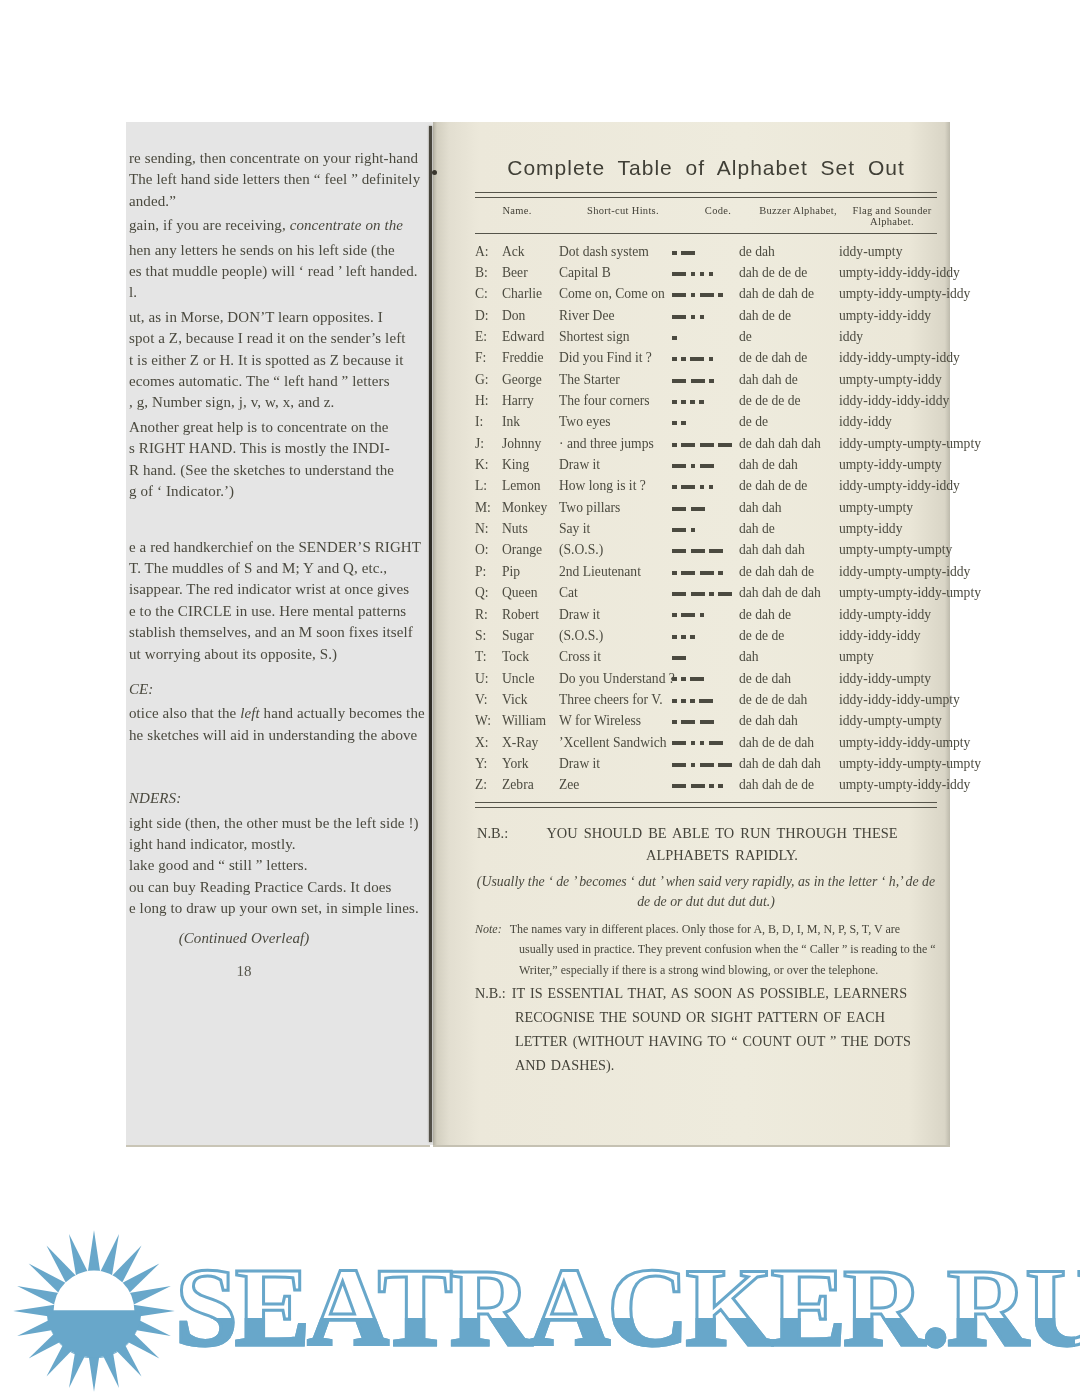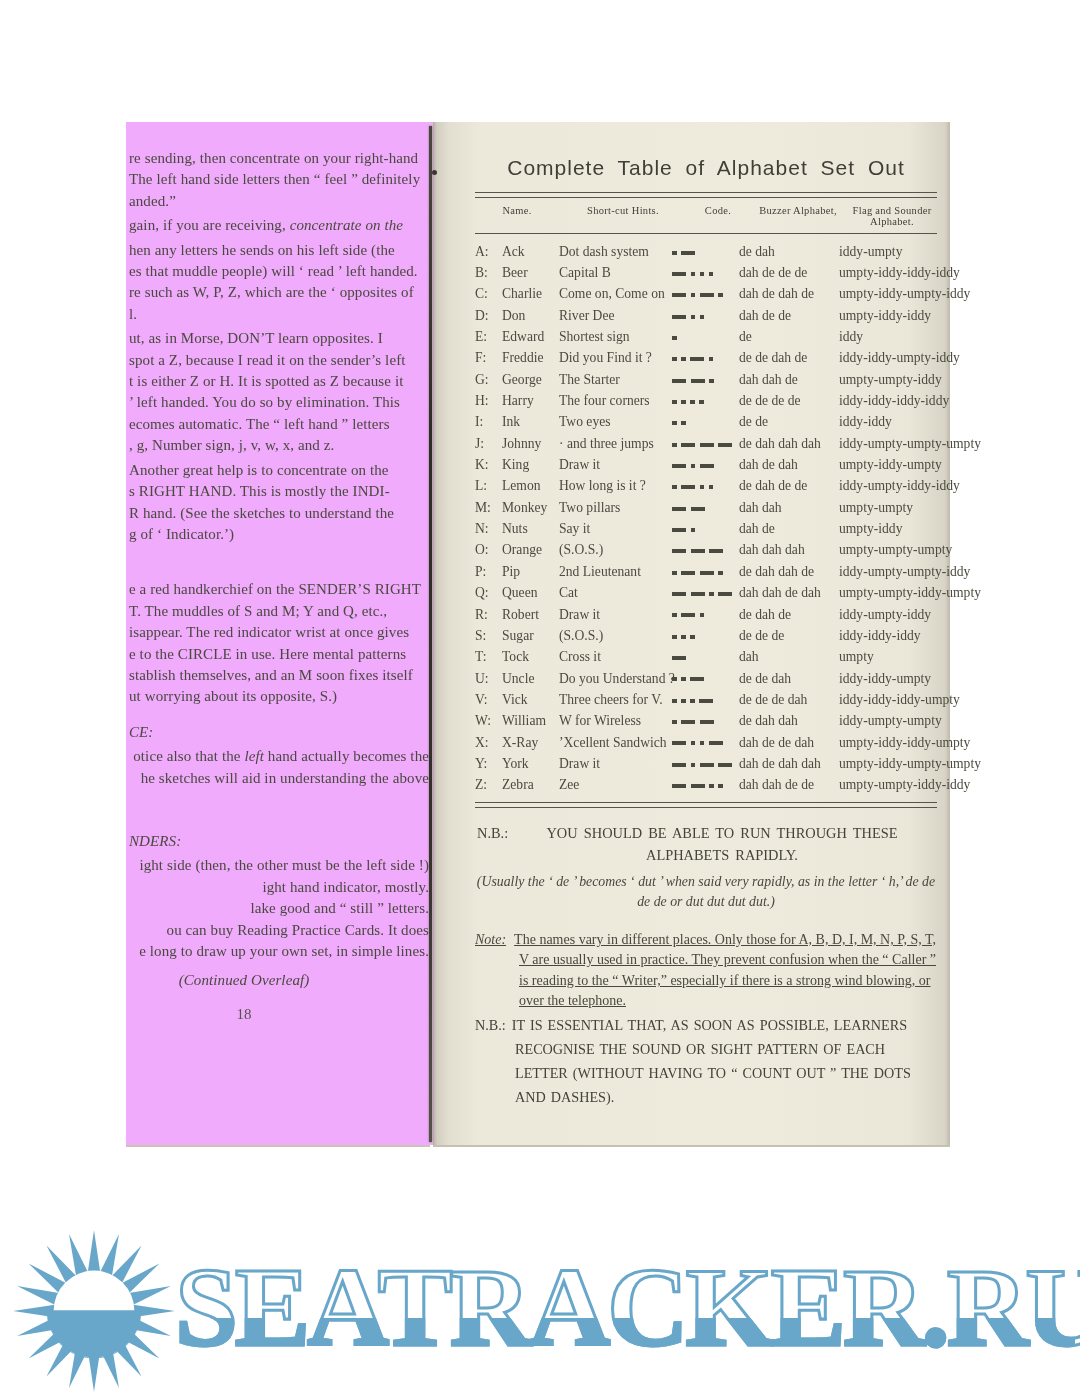--- a/index.html
+++ b/index.html
@@ -1,40 +1,40 @@
 <!DOCTYPE html>
 <html><head>
 <meta charset="utf-8">
 <style>
   html,body{margin:0;padding:0;background:#ffffff;}
   body{width:1080px;height:1397px;position:relative;overflow:hidden;
        font-family:"Liberation Serif",serif;}
 
   
   .scan{position:absolute;left:126px;top:122px;width:824px;height:1023px;
-        background:#f0abfc;}
+        background:#e5e5e5;}
   .page{position:absolute;top:0;height:100%;}
   .left-page{left:0;width:304px;
      background:linear-gradient(to right,#b7b4a6 0,#cfcbbc 2px,#e7e3d4 7px,#edead c 30px,#ede9da 30px,#ece8d9 85%,#e6e2d2 100%);
      border-bottom:2px solid #c9c5b6;}
   .right-page{left:307px;width:517px;
      background:linear-gradient(to right,#b3b0a2 0,#d3cfc0 4px,#e2ded0 16px,#ece8da 46px,#eeebdd 60%,#ebe7d8 92%,#d9d5c6 99%,#bdbaac 100%);
      border-bottom:2px solid #c5c1b2;}
   .gutter{position:absolute;left:303px;top:4px;width:3px;height:1016px;
      background:linear-gradient(to bottom,#4a473e,#2e2c26 30%,#33302a 70%,#55524a);box-shadow:0 0 2px #6b675c;}
   .gutter-dot{position:absolute;left:306px;top:48px;width:5px;height:5px;border-radius:50%;background:#3a372f;}
 
   
   .lp-text{position:absolute;left:3px;top:26px;width:300px;
      font-size:15px;line-height:21.4px;color:#4a493e;letter-spacing:.1px;}
   .lp-para{margin:0 0 3px 0;}
   .lp-line{white-space:nowrap;overflow:hidden;}
   .lp-para.g34{margin-top:34px;}
   .lp-para.g14{margin-top:14px;}
-  .lp-para.g10{text-align:right;}
+  .lp-para.g10{}
   .lp-para.g42{margin-top:42px;}
   .lp-continued{margin-top:8px;text-align:center;font-style:italic;width:230px;}
   .lp-pageno{margin-top:12px;text-align:center;width:230px;color:#55544a;}
 
   
   .rp-inner{position:absolute;left:42px;top:0;width:462px;color:#45443a;}
   .rp-title{margin-top:34px;text-align:center;
      font-family:"Liberation Sans",sans-serif;font-size:21px;color:#403f36;
      letter-spacing:1px;word-spacing:6px;font-weight:500;}
   .dbl-rule{margin-top:12px;border-top:1.6px solid #55544a;border-bottom:1px solid #55544a;height:4px;}
@@ -49,22 +49,22 @@
   .trow .cell{overflow:visible;}
   .dot,.dash{display:inline-block;height:4px;background:#4b4a40;vertical-align:middle;margin-right:4.5px;}
   .dot{width:4.5px;}
   .dash{width:14px;}
 
   .notes{margin-top:14px;}
   .nb1{position:relative;text-align:center;font-size:14.4px;line-height:22px;
        color:#44433a;word-spacing:2.5px;padding:0 2px 0 34px;}
   .nb1 .nb-label{position:absolute;left:2px;top:0;}
   .usually{margin-top:6px;text-align:center;font-size:13.8px;line-height:20px;color:#49483e;font-style:italic;}
-  .note{margin-top:18px;font-size:14px;line-height:20.5px;color:#49483e;
-        padding-left:44px;text-indent:-44px;text-decoration:underline;}
+  .note{margin-top:7px;font-size:12px;line-height:20.5px;color:#49483e;
+        padding-left:44px;text-indent:-44px;}
   .note .note-label{font-style:italic;padding-right:8px;}
   .nb2{margin-top:1px;font-size:14.2px;line-height:24px;color:#44433a;
        padding-left:40px;text-indent:-40px;word-spacing:1.5px;}
   .nb2 .nb-label{padding-right:6px;}
 
   
   .watermark{position:absolute;left:0;top:1225px;width:1080px;height:172px;}
   .sun{position:absolute;left:8px;top:0px;width:172px;height:172px;}
   .wm-text{position:absolute;left:175px;top:8px;width:900px;height:160px;
      font-family:"Liberation Serif",serif;font-weight:bold;font-size:113px;line-height:148px;
@@ -86,28 +86,26 @@
           <div class="lp-line"><span>re sending, then concentrate on your right-hand</span></div>
           <div class="lp-line"><span>The left hand side letters then “ feel ” definitely</span></div>
           <div class="lp-line"><span>anded.”</span></div>
         </div>
         <div class="lp-para">
           <div class="lp-line"><span>gain, if you are receiving, </span><i>concentrate on the</i></div>
         </div>
         <div class="lp-para">
           <div class="lp-line"><span>hen any letters he sends on his left side (the</span></div>
           <div class="lp-line"><span>es that muddle people) will ‘ read ’ left handed.</span></div>
-          <div class="lp-line"><span>re such as W, P, Z, which are the ‘ opposites of</span></div>
           <div class="lp-line"><span>l.</span></div>
         </div>
         <div class="lp-para">
           <div class="lp-line"><span>ut, as in Morse, DON’T learn opposites.  I</span></div>
           <div class="lp-line"><span>spot a Z, because I read it on the sender’s left</span></div>
           <div class="lp-line"><span>t is either Z or H.  It is spotted as Z because it</span></div>
-          <div class="lp-line"><span>’ left handed.  You do so by elimination.  This</span></div>
           <div class="lp-line"><span>ecomes automatic.  The “ left hand ” letters</span></div>
           <div class="lp-line"><span>, g, Number sign, j, v, w, x, and z.</span></div>
         </div>
         <div class="lp-para">
           <div class="lp-line"><span>Another great help is to concentrate on the</span></div>
           <div class="lp-line"><span>s RIGHT HAND.  This is mostly the INDI-</span></div>
           <div class="lp-line"><span>R hand.  (See the sketches to understand the</span></div>
           <div class="lp-line"><span>g of ‘ Indicator.’)</span></div>
         </div>
         <div class="lp-para g34">

